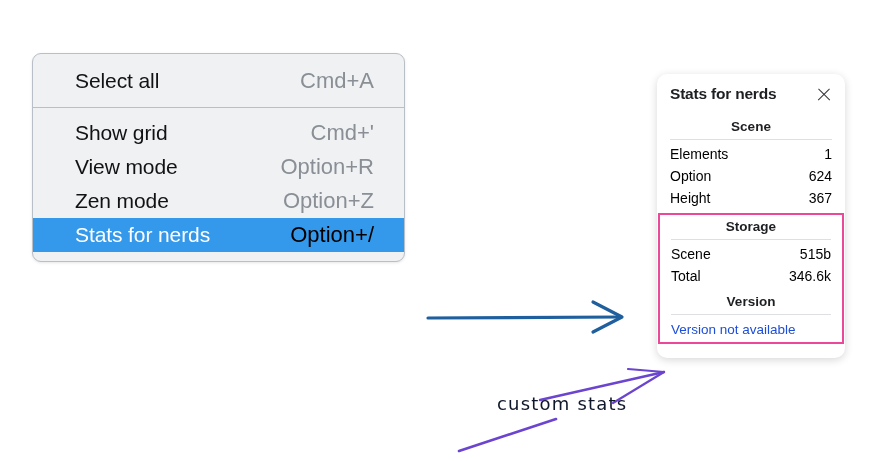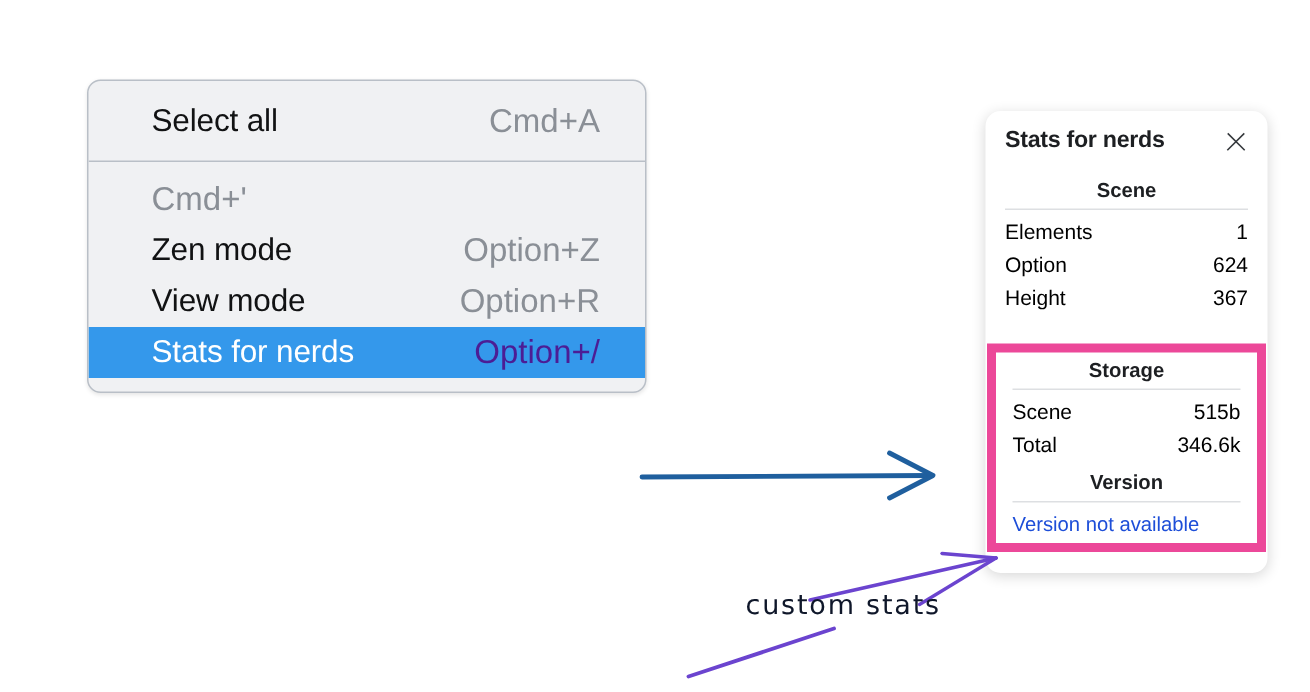--- a/index.html
+++ b/index.html
@@ -21,21 +21,20 @@
     position: absolute;
     left: 32px;
     top: 53px;
     width: 373px;
     background: #f0f1f3;
     border: 1px solid #b9bfc7;
     border-radius: 9px;
     box-shadow: 0 1px 3px rgba(0,0,0,0.10);
     overflow: hidden;
     box-sizing: border-box;
-    margin-left: 26px;
   }
   .menu-group { padding: 6px 0; }
   .menu-group.group-top { padding: 10px 0 9px 0; }
   .menu-group.group-bottom { padding: 8px 0 9px 0; }
   .menu-divider {
     height: 1px;
     background: #b9bfc7;
     width: 100%;
   }
   .menu-item {
@@ -55,21 +54,21 @@
   }
   .menu-item .mi-shortcut {
     font-size: 22px;
     color: #8a8f96;
     white-space: nowrap;
   }
   .menu-item.selected {
     background: #3498eb;
   }
   .menu-item.selected .mi-label { color: #ffffff; }
-  .menu-item.selected .mi-shortcut { color: #4c1d95; }
+  .menu-item.selected .mi-shortcut { color: #000000; }
 
   
   #stats-panel {
     position: absolute;
     left: 657px;
     top: 74px;
     width: 188px;
     background: #ffffff;
     border-radius: 10px;
     box-shadow: 0 2px 9px rgba(0,0,0,0.16);
@@ -131,22 +130,22 @@
   .sp-row .sp-val { white-space: nowrap; }
   .sp-note {
     font-size: 13.5px;
     color: #1d4ed8;
     padding: 4px 0 0 0;
     white-space: nowrap;
   }
 
   
   .sp-highlight {
-    border: 6px solid #ec4899;
-    margin: 20px 1px 0 1px;
+    border: 2px solid #ec4899;
+    margin: 4px 1px 0 1px;
     padding: 2px 11px 5px 11px;
     box-sizing: border-box;
   }
 
   
   #annotations {
     position: absolute;
     left: 0; top: 0;
     width: 873px; height: 461px;
     pointer-events: none;
@@ -171,29 +170,30 @@
     <div class="menu-item">
       <span class="mi-label">Select all</span>
       <span class="mi-shortcut">Cmd+A</span>
     </div>
   </div>
 
   <div class="menu-divider"></div>
 
   <div class="menu-group group-bottom">
     <div class="menu-item">
+      <span class="mi-label">Show grid</span>
       <span class="mi-shortcut">Cmd+'</span>
+    </div>
+    <div class="menu-item">
+      <span class="mi-label">View mode</span>
+      <span class="mi-shortcut">Option+R</span>
     </div>
     <div class="menu-item">
       <span class="mi-label">Zen mode</span>
       <span class="mi-shortcut">Option+Z</span>
-    </div>
-    <div class="menu-item">
-      <span class="mi-label">View mode</span>
-      <span class="mi-shortcut">Option+R</span>
     </div>
     <div class="menu-item selected">
       <span class="mi-label">Stats for nerds</span>
       <span class="mi-shortcut">Option+/</span>
     </div>
   </div>
 </div>
 
 <div id="stats-panel">
 

